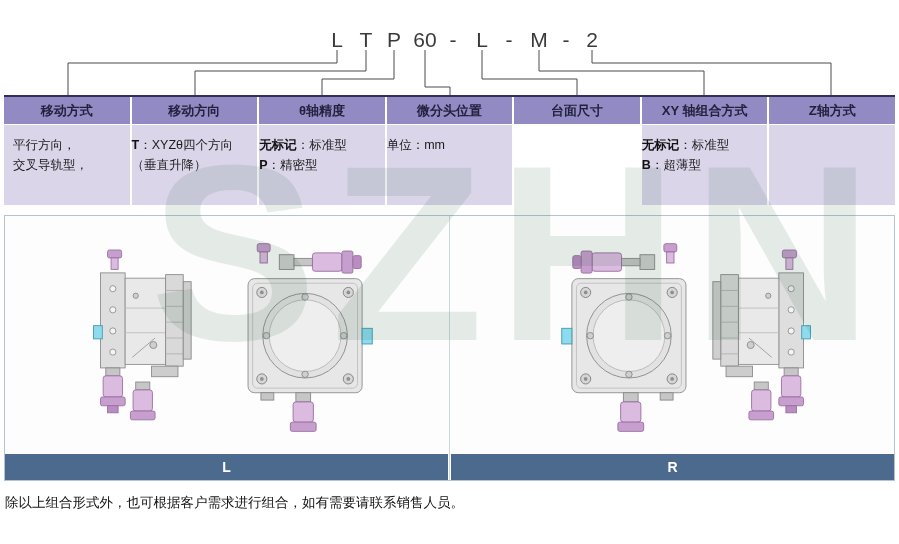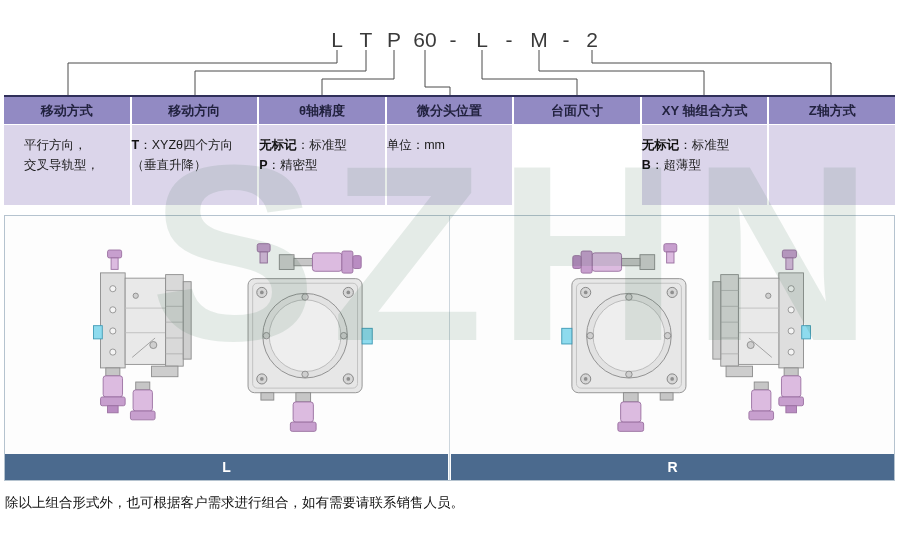--- a/index.html
+++ b/index.html
@@ -28,21 +28,21 @@
   .col { display:flex; flex-direction:column; row-gap:1px; }
   .th {
     background:#928ac3; color:#22223f; font-weight:bold;
     font-size:13px; text-align:center; height:27px; line-height:27px;
     white-space:nowrap; overflow:hidden;
   }
   .td {
     background:#dbd5ea; height:80px; font-size:12.5px; line-height:19.5px;
     padding-top:11px; text-align:left; color:#1c1c1c;
   }
-  .td.left { text-align:left; padding-left:20px; }
+  .td.left { text-align:left; padding-left:9px; }
   .td b { color:#111; }
 
   
   .figure {
     position:absolute; left:4px; top:215px; width:891px; height:266px;
     border:1px solid #b5c3cf; background:#fdfdfd;
   }
   .fig-divider { position:absolute; left:444px; top:0; width:1px; height:100%; background:#cdd6dd; }
   .fig-svg { position:absolute; left:0; top:0; width:889px; height:238px; }
   .fig-bar {

